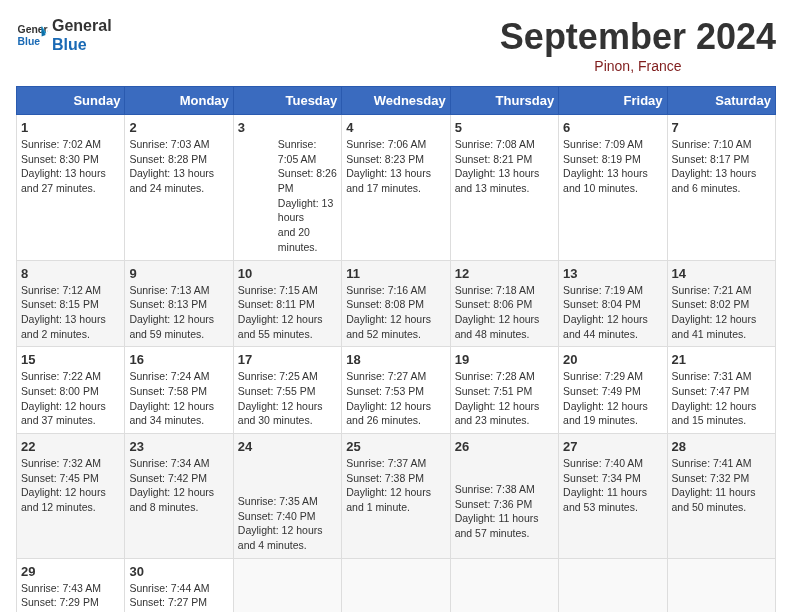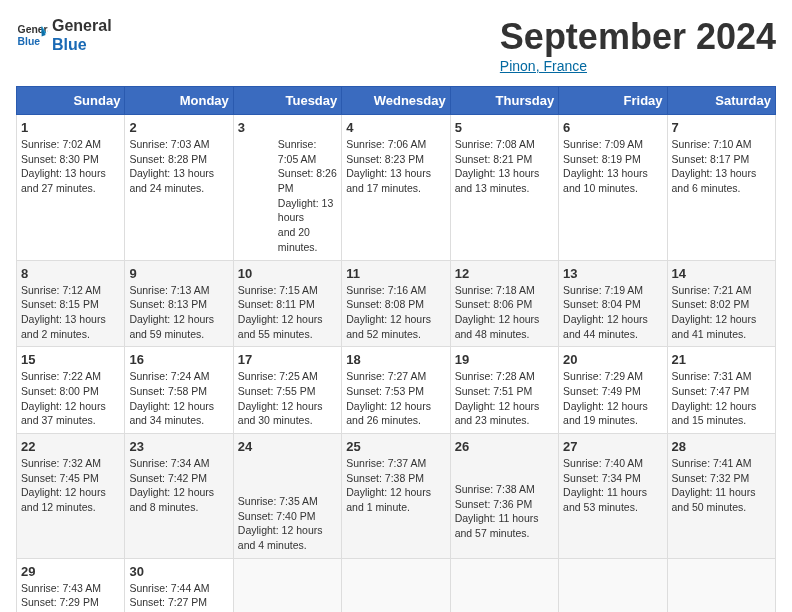--- a/index.html
+++ b/index.html
@@ -19,31 +19,30 @@
     .logo {
       display: flex;
       align-items: center;
       gap: 4px;
     }
     .logo-icon {
       width: 32px;
       height: 32px;
     }
     .title-block {
-      text-align: left;
+      text-align: center;
     }
     .month-title {
       font-size: 36px;
       font-weight: bold;
       color: #333;
     }
     .subtitle {
       font-size: 14px;
-      color: #0369a1;
-      text-decoration: underline;
+      color: #7f1d1d;
     }
     table {
       width: 100%;
       border-collapse: collapse;
       font-size: 11px;
     }
     thead tr th {
       background: #3a6bbf;
       color: #fff;
       font-size: 13px;

